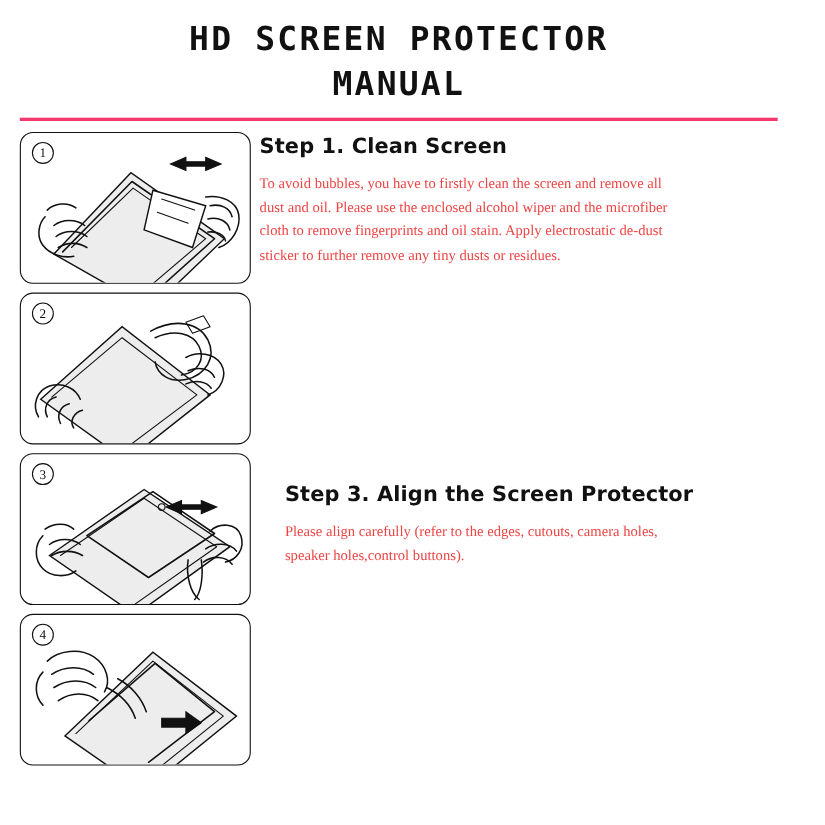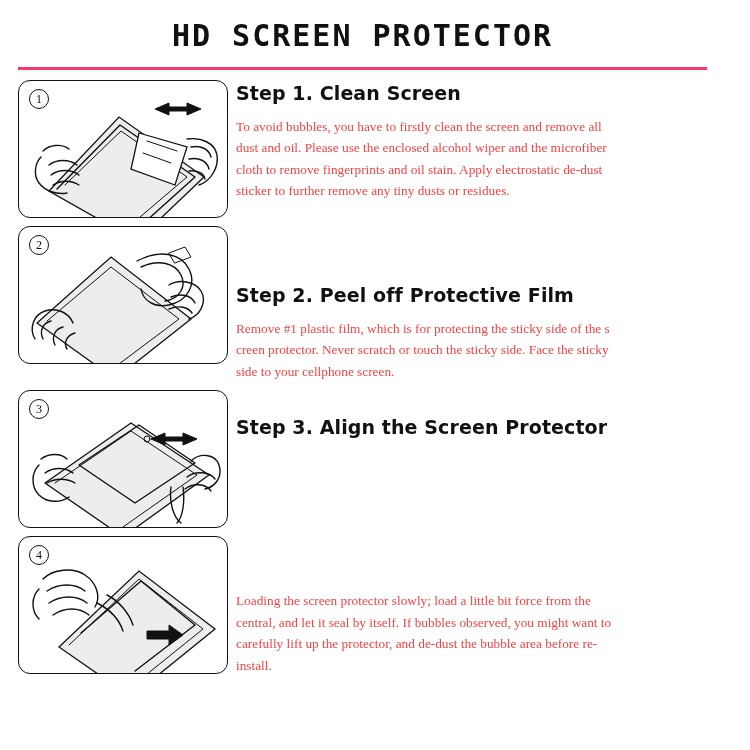--- a/index.html
+++ b/index.html
@@ -100,21 +100,21 @@
     line-height: 1.62;
     color: #ef4444;
     margin: 0;
     max-width: 380px;
   }
 
   
   .step.s1 { margin-top: 2px; }
   .step.s1 .step-body { padding-top: 2px; }
   .step.s2 .step-body { padding-top: 58px; }
-  .step.s3 .step-body { padding-top: 26px; }
+  .step.s3 .step-body { padding-top: 26px; margin-left: 23px; }
   .step.s4 .step-body { padding-top: 54px; }
 
   
   .illus svg {
     position: absolute;
     top: 0; left: 0;
   }
   .ln {
     fill: none;
     stroke: #111;
@@ -145,20 +145,21 @@
     stroke-width: 1.3;
   }
 </style>
 </head>
 <body>
 
 <div class="page">
 
   <div class="header">
     <div class="title-line">HD SCREEN PROTECTOR</div>
+    <div class="title-line second">MANUAL</div>
     <div class="rule"></div>
   </div>
 
   <div class="steps">
 
     <div class="step s1">
       <div class="illus-wrap">
         <div class="illus">
           <div class="badge">1</div>
           <svg width="208" height="136" viewBox="0 0 208 136">
@@ -211,24 +212,20 @@
             <path class="ln" d="M152 70 C162 66 172 68 176 76"></path>
             <path class="ln" d="M150 82 C160 78 169 80 173 86"></path>
 
             <path class="ln" d="M16 112 C10 102 14 88 26 84 C38 80 50 86 54 96"></path>
             <path class="ln" d="M24 112 C20 104 24 96 32 94"></path>
             <path class="ln" d="M36 118 C32 110 36 102 44 100"></path>
             <path class="ln" d="M48 122 C44 116 48 108 56 106"></path>
           </svg>
         </div>
       </div>
-      <div class="step-body">
-        <h3 class="step-title">Step 2. Peel off Protective Film</h3>
-        <p class="step-text">Remove #1 plastic film, which is for protecting the sticky side of the s creen protector. Never scratch or touch the sticky side. Face the sticky side to your cellphone screen.</p>
-      </div>
     </div>
 
     <div class="step s3">
       <div class="illus-wrap">
         <div class="illus">
           <div class="badge">3</div>
           <svg width="208" height="136" viewBox="0 0 208 136">
 
             <path class="fill-grey" d="M26 92 L112 32 L190 84 L104 146 Z"></path>
             <path class="ln-thin" d="M36 92 L112 40 L178 84 L104 136"></path>
@@ -248,20 +245,21 @@
 
             <path class="ln" d="M152 96 C150 110 154 126 162 132"></path>
             <path class="ln" d="M164 96 C166 110 164 126 158 132"></path>
 
             <path class="fill-dark" d="M132 48 L146 42 L146 46 L164 46 L164 42 L178 48 L164 54 L164 50 L146 50 L146 54 Z"></path>
           </svg>
         </div>
       </div>
       <div class="step-body">
         <h3 class="step-title">Step 3. Align the Screen Protector</h3>
+        <p class="step-text">Please align carefully (refer to the edges, cutouts, camera holes, speaker holes,control buttons).</p>
       </div>
     </div>
 
     <div class="step s4">
       <div class="illus-wrap">
         <div class="illus">
           <div class="badge">4</div>
           <svg width="208" height="136" viewBox="0 0 208 136">
 
             <path class="fill-grey" d="M40 110 L120 34 L196 92 L112 160 Z"></path>
@@ -276,18 +274,17 @@
             <path class="ln" d="M20 52 C12 60 12 74 20 82"></path>
 
             <path class="ln" d="M78 66 C90 72 100 82 104 94"></path>
             <path class="ln" d="M88 58 C100 64 110 76 114 88"></path>
 
             <path class="fill-dark" d="M128 94 L150 94 L150 88 L164 98 L150 108 L150 102 L128 102 Z"></path>
           </svg>
         </div>
       </div>
       <div class="step-body">
-        <p class="step-text">Loading the screen protector slowly; load a little bit force from the central, and let it seal by itself. If bubbles observed, you might want to carefully lift up the protector, and de-dust the bubble area before re-install.</p>
       </div>
     </div>
 
   </div>
 </div>
 
 </body></html>

